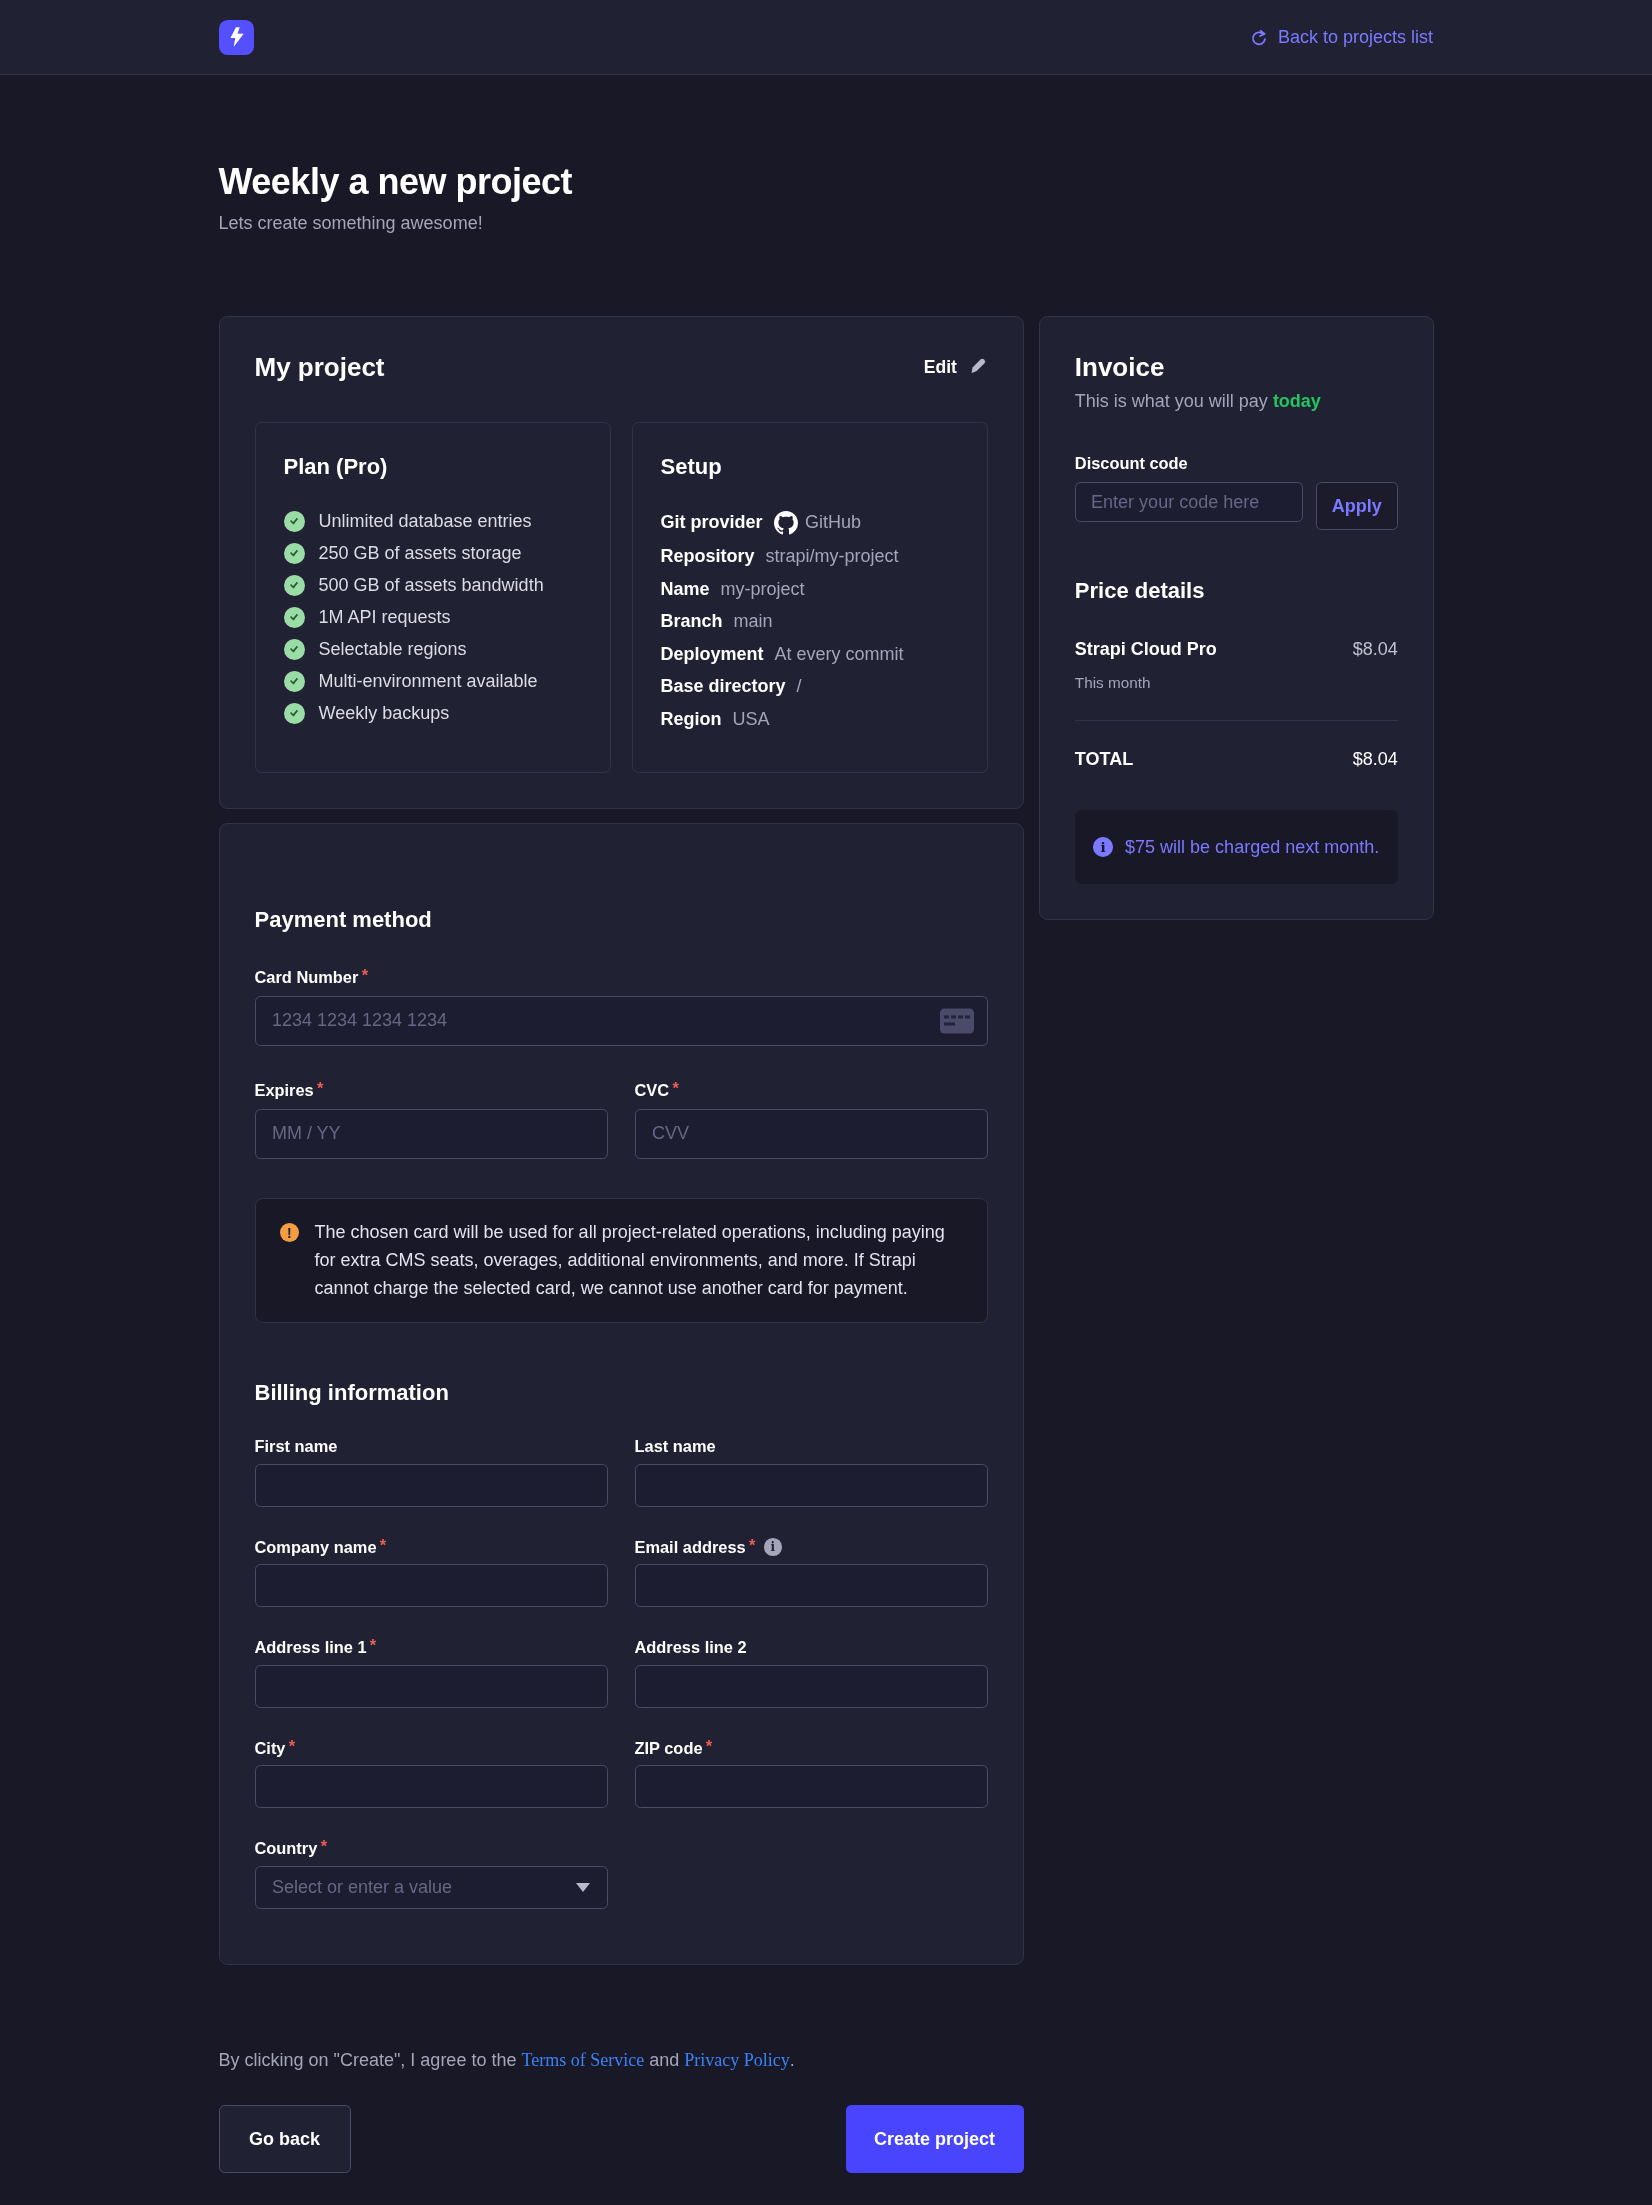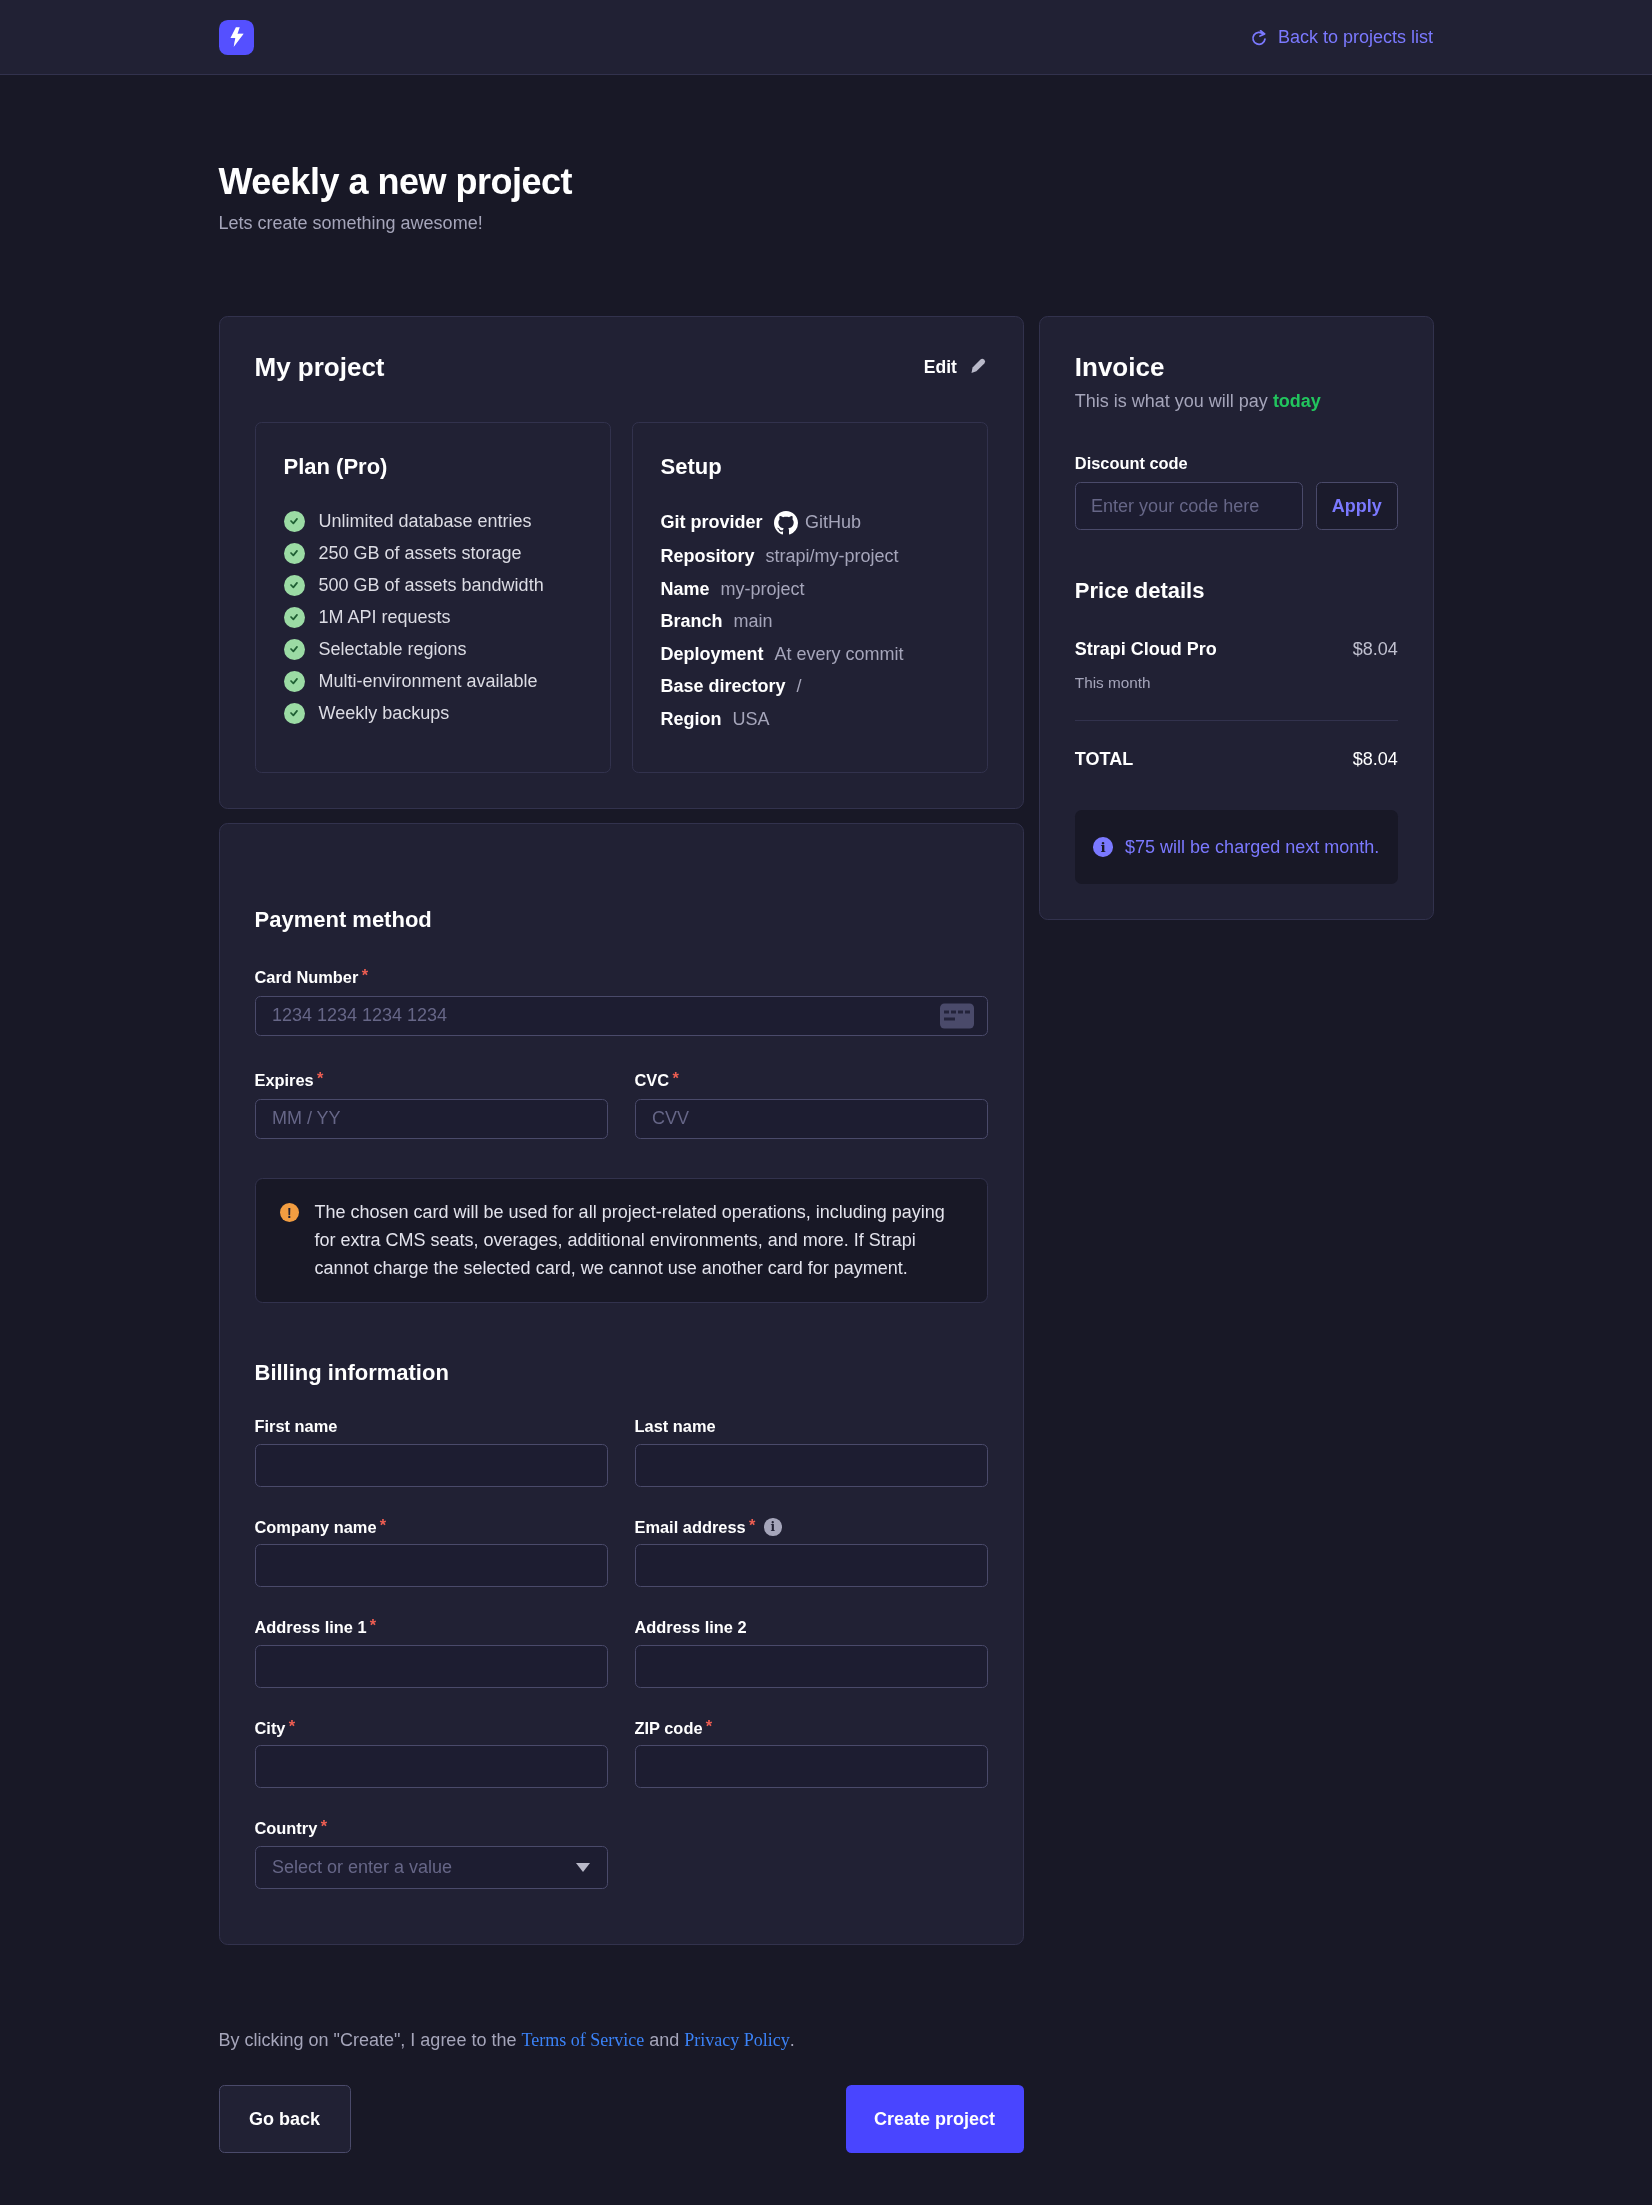--- a/index.html
+++ b/index.html
@@ -51,21 +51,21 @@
   .invoice-card{min-height:527px;}
   .invoice-card h2{margin:0;font-size:26px;font-weight:700;}
   .inv-sub{margin:8.7px 0 0;font-size:18px;color:#a5a5ba;}
   .inv-sub b{color:#22c55e;font-weight:700;}
   .f-label{font-size:16.4px;font-weight:700;color:#ffffff;}
   .discount-label{margin-top:42px;}
   .discount-row{display:flex;gap:13px;margin-top:8.7px;}
   .tb{background:#1d1d31;border:1.1px solid #4a4a6a;border-radius:5.5px;
     color:#ffffff;font-size:18px;font-family:inherit;box-sizing:border-box;}
   .tb::placeholder{color:#666687;}
-  .discount-input{flex:1;height:48px;padding:0 15.3px;min-width:0;}
+  .discount-input{flex:1;height:40px;padding:0 15.3px;min-width:0;}
   .apply-btn{width:82px;height:48px;background:#1b1b2c;border:1.1px solid #4a4a6a;
     border-radius:5.5px;color:#7b79ff;font-size:18px;font-weight:700;
     font-family:inherit;cursor:pointer;}
   .price-title{margin:48px 0 0;font-size:22px;font-weight:700;}
   .line-item{display:flex;justify-content:space-between;align-items:flex-start;margin-top:35px;}
   .li-name{font-size:18px;font-weight:700;}
   .li-period{font-size:15.3px;color:#a5a5ba;margin-top:14px;}
   .li-amount{font-size:18px;color:#c0c0cf;}
   .divider{height:1.1px;background:#32324d;margin:28px 0;}
   .total-row{display:flex;justify-content:space-between;font-size:18px;}
@@ -75,21 +75,21 @@
     color:#7b79ff;font-size:18px;}
   .info-dot{width:19.7px;height:19.7px;border-radius:50%;background:#7b79ff;
     color:#181826;font-size:13.7px;font-weight:700;display:flex;align-items:center;
     justify-content:center;flex-shrink:0;font-family:"DejaVu Serif",serif;}
   
   .payment-card{margin-top:14px;padding-bottom:55px;}
   .payment-card h2{margin:0;font-size:26px;font-weight:700;}
   .sec-title{margin:48px 0 0;font-size:22px;font-weight:700;}
   .field-label{display:flex;align-items:center;gap:3.3px;margin:35px 0 8.7px;}
   .req{color:#ee5e52;font-size:16.4px;font-weight:700;transform:translateY(-2.2px);}
-  .input{width:100%;height:40px;padding:0 16.4px;}
+  .input{width:100%;height:50px;padding:0 16.4px;}
   .input-sm{width:100%;height:43px;padding:0 16.4px;}
   .card-input-wrap{position:relative;}
   .cc-icon{position:absolute;width:34px;height:25px;background:#4a4a6a;
     border-radius:4.4px;right:14px;top:50%;transform:translateY(-50%);}
   .cc-icon::before{content:"";position:absolute;left:4.4px;top:7px;width:26px;height:3.3px;
     background:repeating-linear-gradient(90deg,#23233a 0 4.9px,transparent 4.9px 7px);}
   .cc-icon::after{content:"";position:absolute;left:4.4px;top:14px;width:11px;height:3.3px;
     background:#23233a;}
   .two-col{display:grid;grid-template-columns:1fr 1fr;column-gap:27px;}
   .notice-box{margin-top:39px;background:#181826;border:1.1px solid #32324d;

